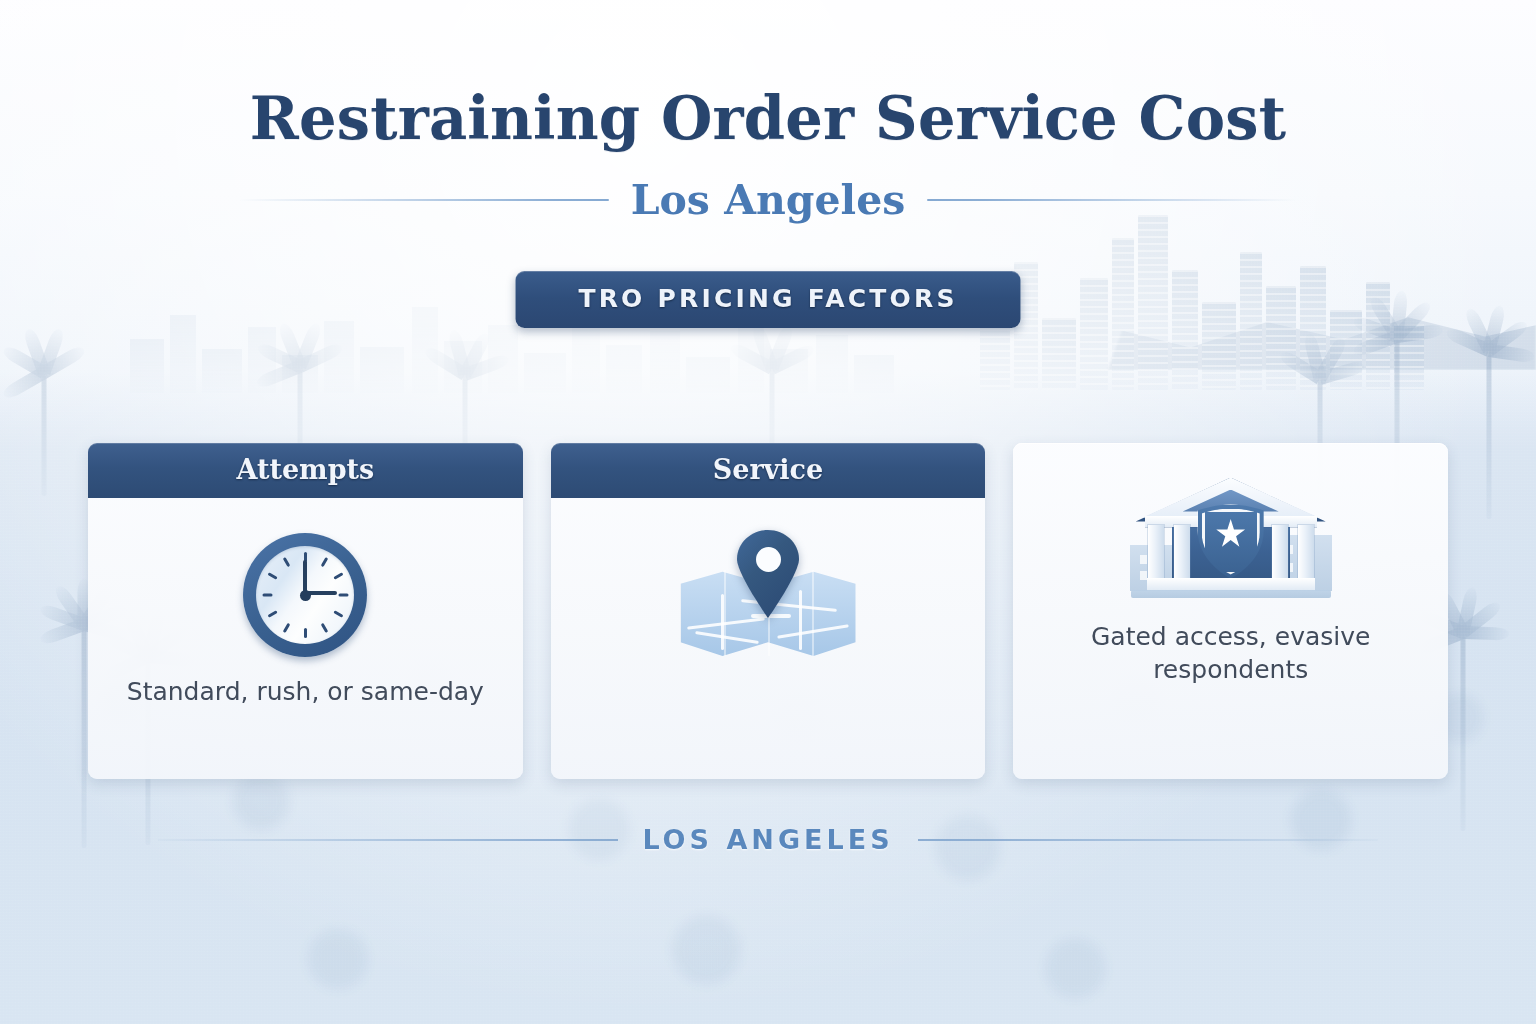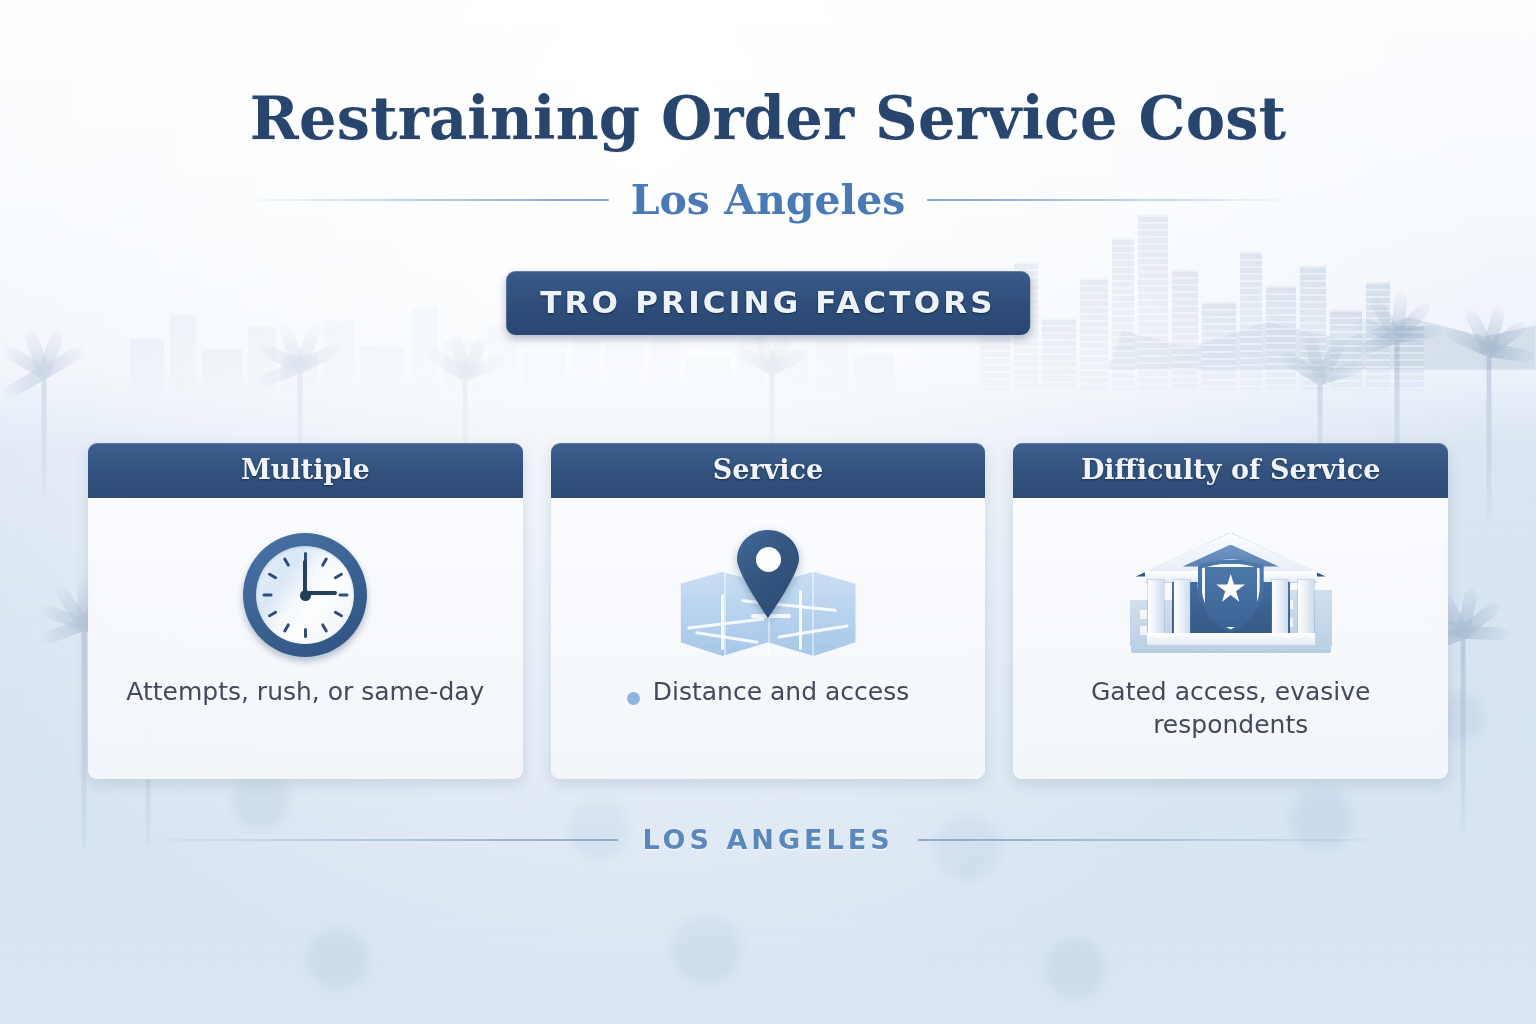--- a/index.html
+++ b/index.html
@@ -140,21 +140,21 @@
     padding:13px 34px 15px;
     border-radius:9px;
     background:linear-gradient(180deg,#3a5c8c 0%, #2f4e7b 48%, #2b4772 100%);
     box-shadow:0 4px 9px rgba(40,66,105,.34), inset 0 1px 0 rgba(255,255,255,.22);
     text-align:center;
   }
   .badge span{
     display:block;
     font-family:"DejaVu Sans", sans-serif;
     font-weight:700;
-    font-size:31px;
+    font-size:25px;
     letter-spacing:3.2px;
     color:#eef3fa;
     text-shadow:0 1px 2px rgba(14,30,54,.75);
     white-space:nowrap;
   }
 
   
   .cards{
     position:absolute; top:431px; left:88px;
     width:1360px; height:336px;
@@ -589,21 +589,21 @@
     </div>
 
     <div class="badge">
       <span>TRO PRICING FACTORS</span>
     </div>
 
     <div class="cards">
 
       <div class="card">
         <div class="card-head">
-          <span>Multiple</span>
+          <span>Attempts</span>
         </div>
         <div class="card-body">
           <div class="icon-wrap">
             <div class="clock">
               <div class="ring"></div>
               <div class="face">
                 <span class="tick" style="transform:rotate(0deg)"></span>
                 <span class="tick" style="transform:rotate(30deg)"></span>
                 <span class="tick" style="transform:rotate(60deg)"></span>
                 <span class="tick" style="transform:rotate(90deg)"></span>
@@ -614,21 +614,21 @@
                 <span class="tick" style="transform:rotate(240deg)"></span>
                 <span class="tick" style="transform:rotate(270deg)"></span>
                 <span class="tick" style="transform:rotate(300deg)"></span>
                 <span class="tick" style="transform:rotate(330deg)"></span>
                 <span class="hand h-min"></span>
                 <span class="hand h-hour"></span>
                 <span class="pin"></span>
               </div>
             </div>
           </div>
-          <div class="card-text">Attempts, rush, or same-day</div>
+          <div class="card-text">Standard, rush, or same-day</div>
         </div>
       </div>
 
       <div class="card">
         <div class="card-head">
           <span>Service</span>
         </div>
         <div class="card-body">
           <div class="icon-wrap">
             <div class="mapicon">
@@ -644,31 +644,24 @@
               </div>
               <span class="fold" style="left:43px"></span>
               <span class="fold" style="left:87px"></span>
               <span class="fold" style="left:131px"></span>
               <div class="pinwrap">
                 <div class="pinbody"></div>
                 <div class="pinhole"></div>
               </div>
             </div>
           </div>
-          <div class="card-text bulleted">
-            <span class="bullet"></span>
-            <span>Distance and access</span>
-          </div>
         </div>
       </div>
 
       <div class="card">
-        <div class="card-head">
-          <span>Difficulty of Service</span>
-        </div>
         <div class="card-body">
           <div class="icon-wrap">
             <div class="court">
               <div class="side l">
                   <i style="left:10px;top:10px"></i>
                   <i style="left:26px;top:10px"></i>
                   <i style="left:10px;top:26px"></i>
                   <i style="left:26px;top:26px"></i>
                 </div>
               <div class="side r">

